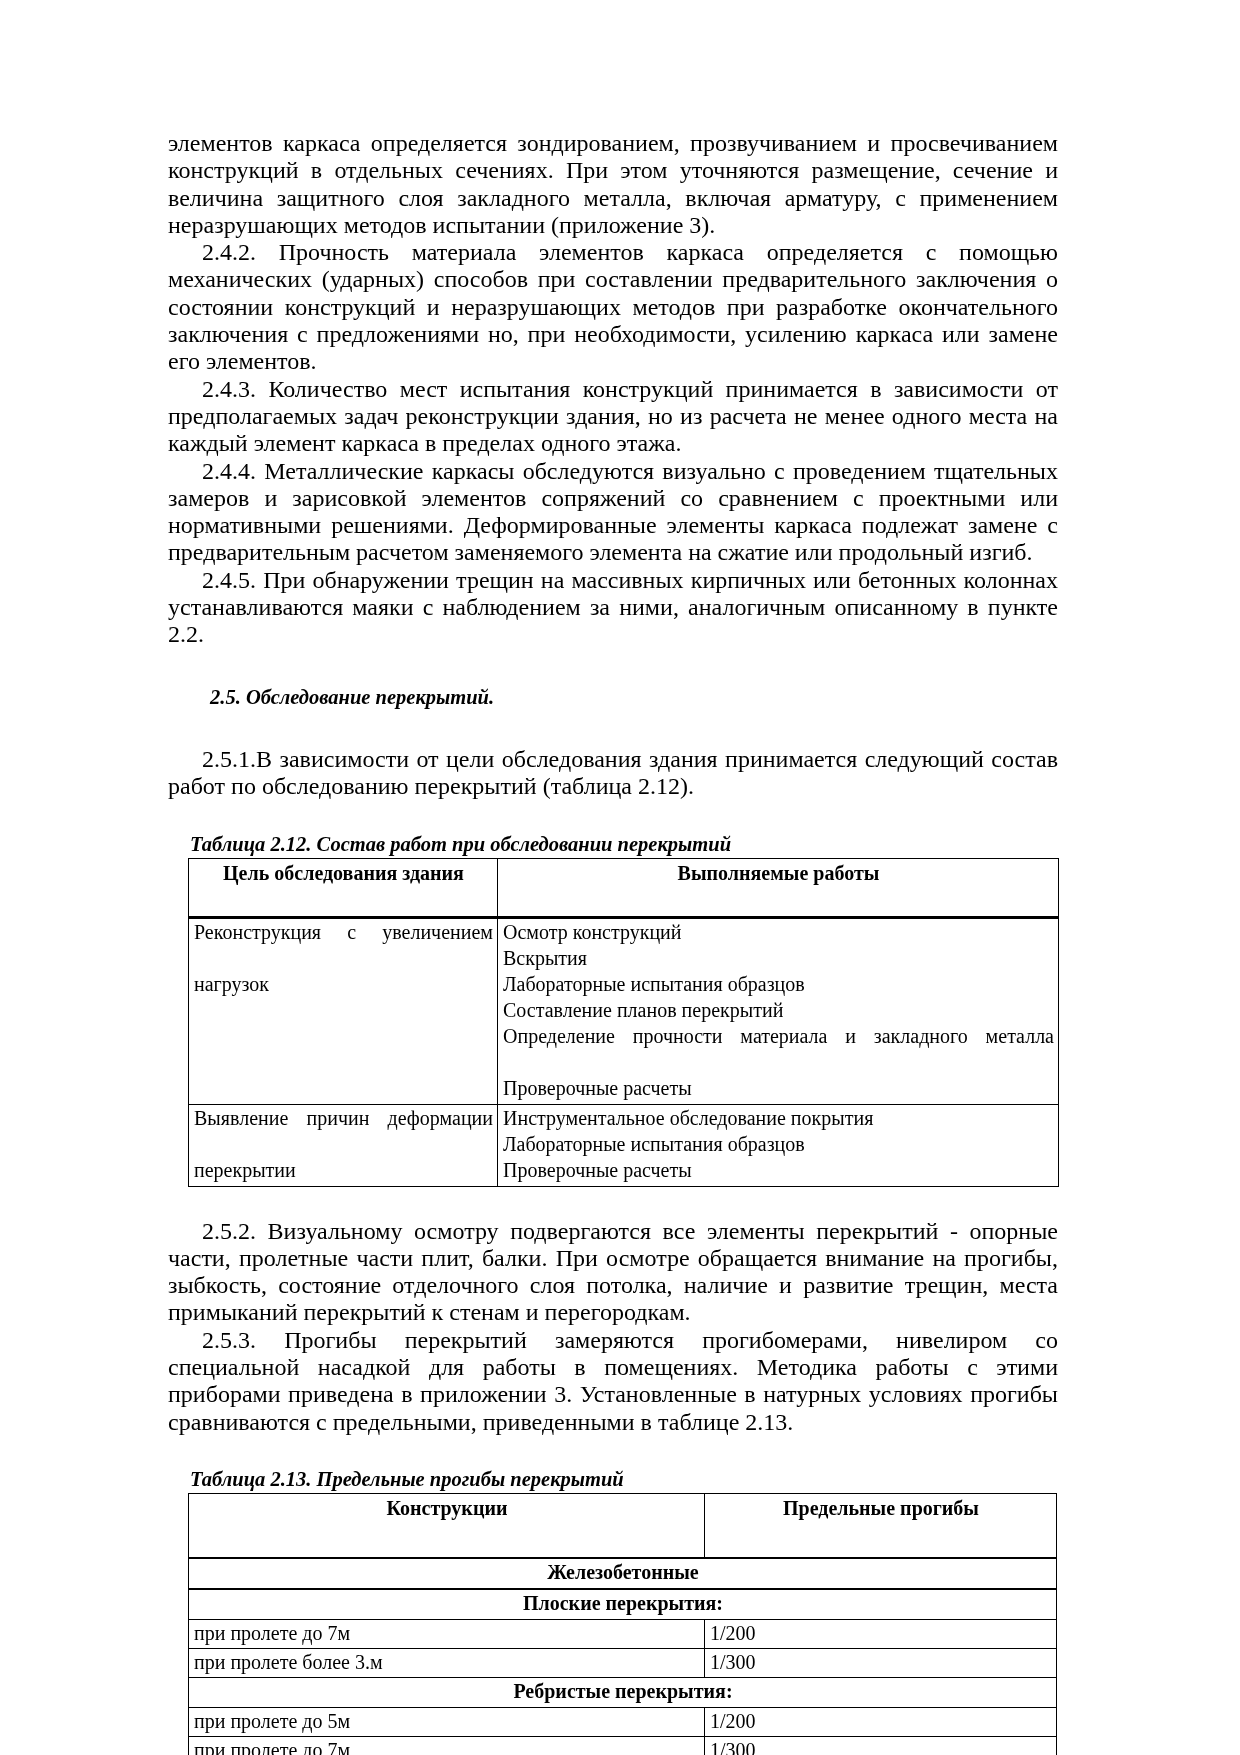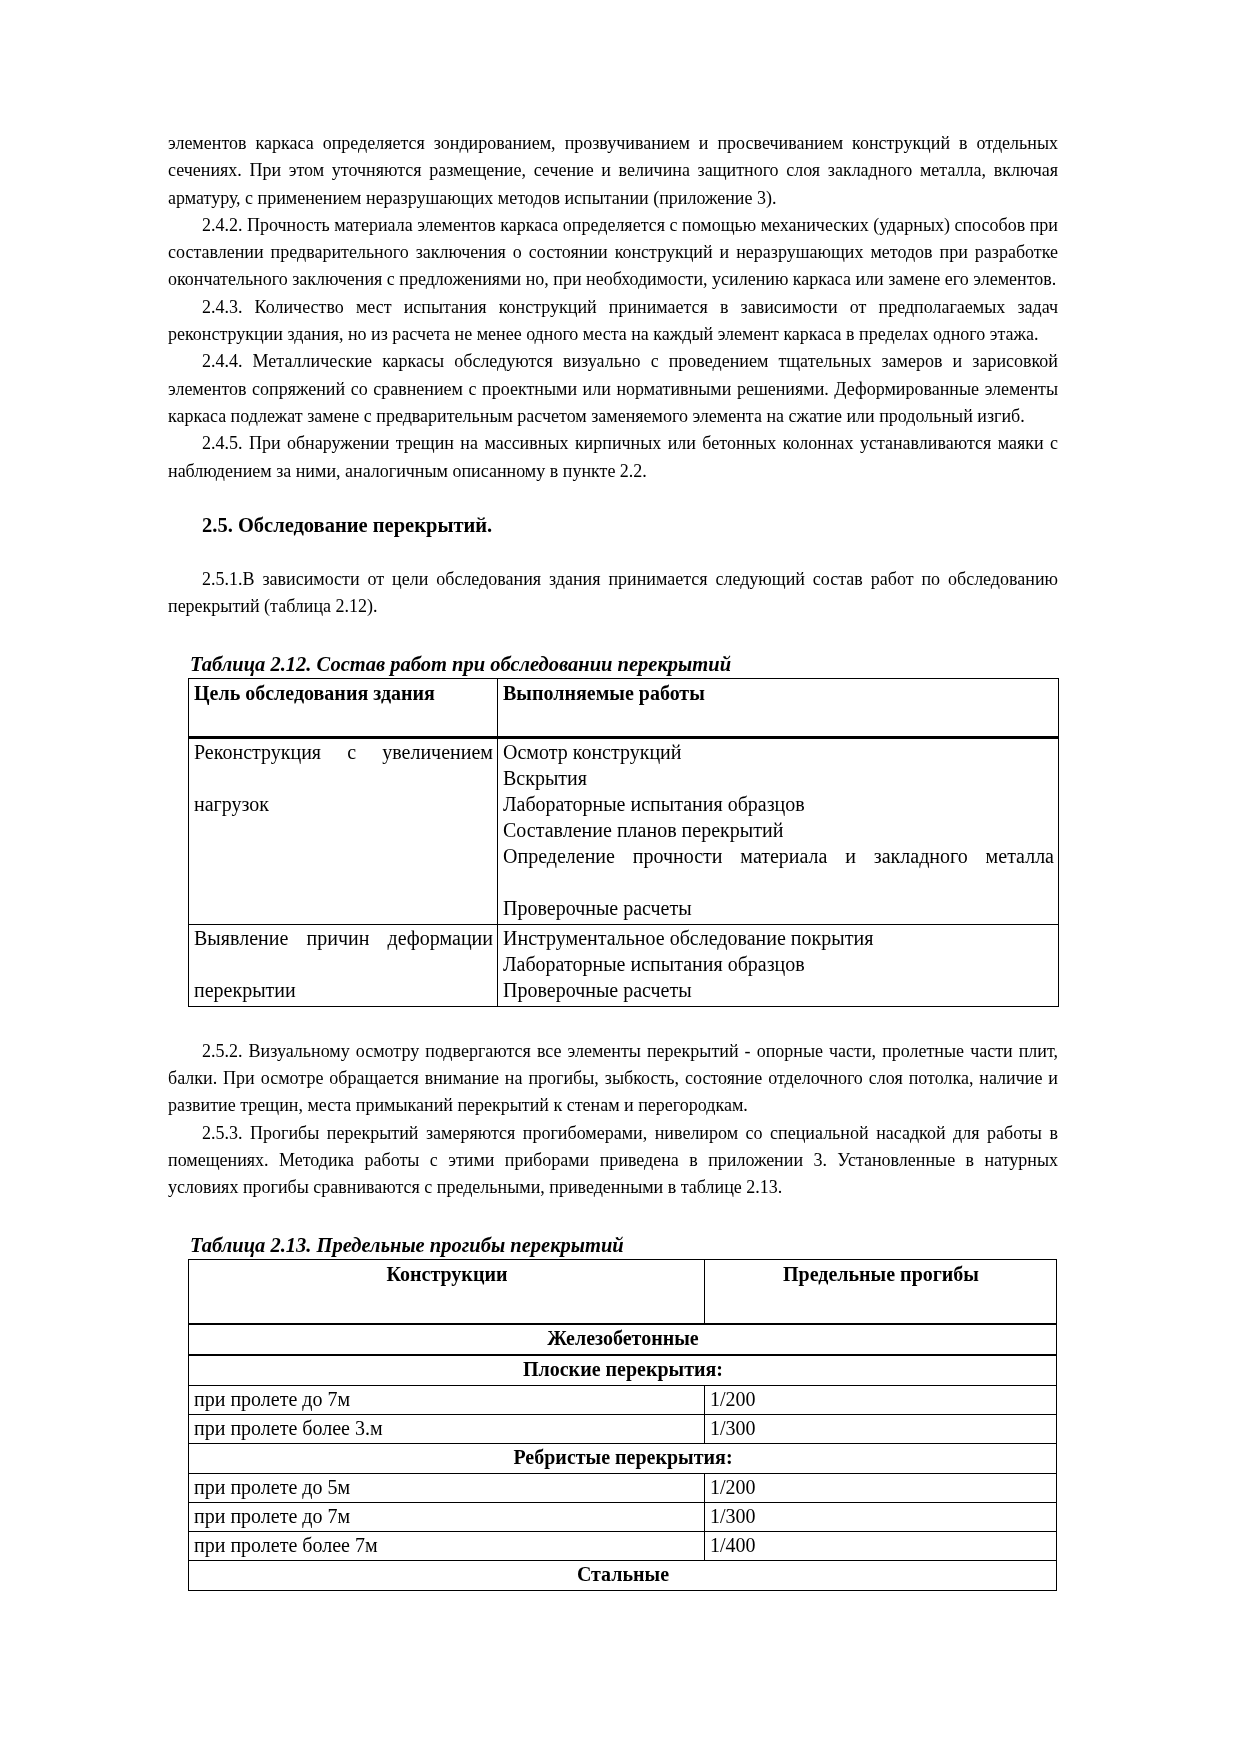--- a/index.html
+++ b/index.html
@@ -14,36 +14,37 @@
   .page {
     position: relative;
     width: 1240px;
     height: 1755px;
     background: #ffffff;
     box-sizing: border-box;
     padding: 130px 182px 0 168px;
     overflow: hidden;
   }
   .body-text {
-    font-size: 18px;
+    font-size: 24px;
     line-height: 27.3px;
     text-align: justify;
     text-justify: inter-word;
     margin: 0;
     hyphens: none;
   }
   .indent {
     text-indent: 34px;
   }
   .section-head {
     font-size: 20.5px;
     font-weight: bold;
     line-height: 27.3px;
-    margin: 0;
+    margin: 8px;
     text-indent: 34px;
+    font-style: italic;
   }
   .spacer-sm { height: 27px; }
   .spacer-md { height: 31px; }
 
   .tbl-caption {
     font-size: 20.5px;
     font-weight: bold;
     font-style: italic;
     line-height: 25px;
     margin: 0 0 1px 22px;
@@ -62,21 +63,21 @@
     vertical-align: top;
     font-weight: normal;
     text-align: left;
   }
   
   table.t212 { width: 870px; }
   table.t212 col.c1 { width: 309px; }
   table.t212 col.c2 { width: 561px; }
   table.t212 th {
     font-weight: bold;
-    text-align: left;
+    text-align: center;
     border-bottom-width: 3px;
     padding-bottom: 30px;
     padding-top: 1px;
   }
   .cell-lines > div { white-space: nowrap; }
   .cell-lines > div.j {
     white-space: normal;
     text-align: justify;
     text-justify: inter-word;
   }

